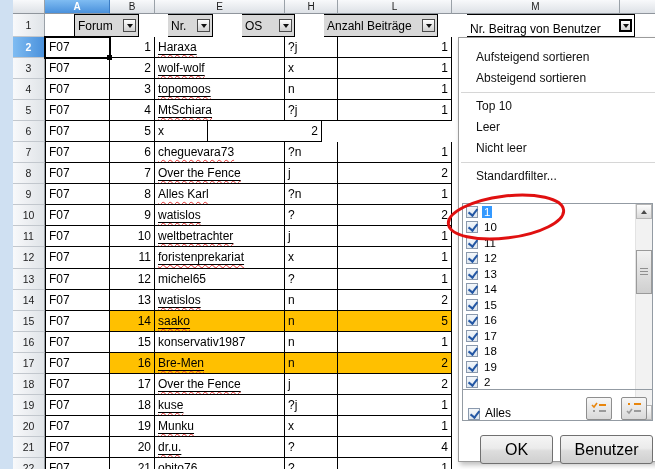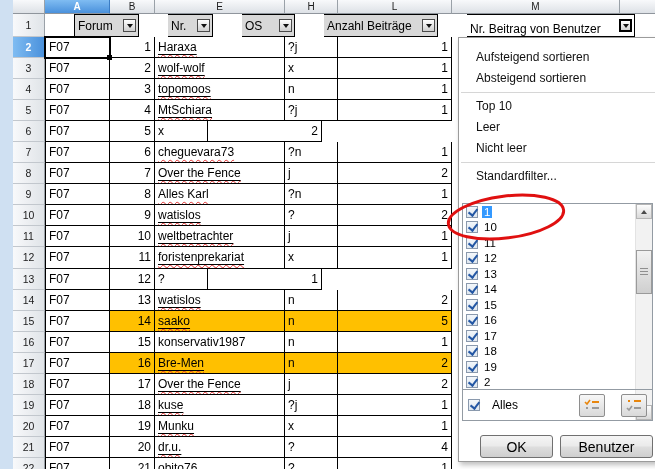--- a/index.html
+++ b/index.html
@@ -72,27 +72,27 @@
   .sbtn{position:absolute;left:0;width:16px;height:15px;box-sizing:border-box;border:1px solid #b5b5b5;
         background:linear-gradient(#fdfdfd,#d9d9d9);display:flex;align-items:center;justify-content:center;}
   .sbtn.up{top:0;} .sbtn.down{bottom:0;}
   .tri-up{width:0;height:0;border-left:3px solid transparent;border-right:3px solid transparent;border-bottom:4px solid #4a4a4a;}
   .tri-dn{width:0;height:0;border-left:3px solid transparent;border-right:3px solid transparent;border-top:4px solid #4a4a4a;}
   .thumb{position:absolute;left:0;top:46px;width:16px;height:44px;box-sizing:border-box;border:1px solid #9a9a9a;
          background:linear-gradient(#f2f2f2,#cfcfcf);}
   .thumb::after{content:"";position:absolute;left:3px;right:3px;top:17px;height:8px;
          background:repeating-linear-gradient(#8f8f8f 0 1px,transparent 1px 3px);}
   .alles-row{position:absolute;left:0;right:0;bottom:0;height:31px;border-top:1px solid #939ba3;
-         display:flex;align-items:center;gap:12px;padding:0 5px;box-sizing:border-box;font-size:12px;}
+         display:flex;align-items:flex-end;gap:5px;padding:0 5px;box-sizing:border-box;font-size:12px;}
   .ibtn{width:26px;height:23px;box-sizing:border-box;border:1px solid #8e8e8e;border-radius:2px;
         background:linear-gradient(#f7f7f7,#d9d9d9);display:flex;align-items:center;justify-content:center;margin-left:4px;}
   .spacer{flex:1;}
-  .btn{position:absolute;top:397px;height:23px;box-sizing:border-box;border:1px solid #707070;border-radius:3px;
+  .btn{position:absolute;top:397px;height:29px;box-sizing:border-box;border:1px solid #707070;border-radius:3px;
        background:linear-gradient(#f5f5f5 0%,#ebebeb 45%,#dddddd 55%,#cfcfcf 100%);
-       font-size:14px;display:flex;align-items:center;justify-content:center;font-family:"Liberation Sans",sans-serif;}
+       font-size:16px;display:flex;align-items:center;justify-content:center;font-family:"Liberation Sans",sans-serif;}
   .btn.ok{left:21px;width:73px;}
   .btn.cancel{left:101px;width:93px;}
   .annotation{position:absolute;left:438px;top:186px;z-index:9;pointer-events:none;}
 </style>
 </head>
 <body>
 
 <div class="screen">
 
   <div class="left-strip"></div>
@@ -272,20 +272,23 @@
           <div class="cell cE">
             <span class="sqwrap"><span class="lnk">foristenprekariat</span></span>
           </div>
           <div class="cell cH">x</div>
           <div class="cell cL num">1</div>
           <div class="cell cM"></div>
         </div>
         <div class="grow">
           <div class="cell cA">F07</div>
           <div class="cell cB num">12</div>
+          <div class="cell cE">
+            <span><span>michel65</span></span>
+          </div>
           <div class="cell cH">?</div>
           <div class="cell cL num">1</div>
           <div class="cell cM"></div>
         </div>
         <div class="grow">
           <div class="cell cA">F07</div>
           <div class="cell cB num">13</div>
           <div class="cell cE">
             <span class="sqwrap"><span class="lnk">watislos</span></span>
           </div>

